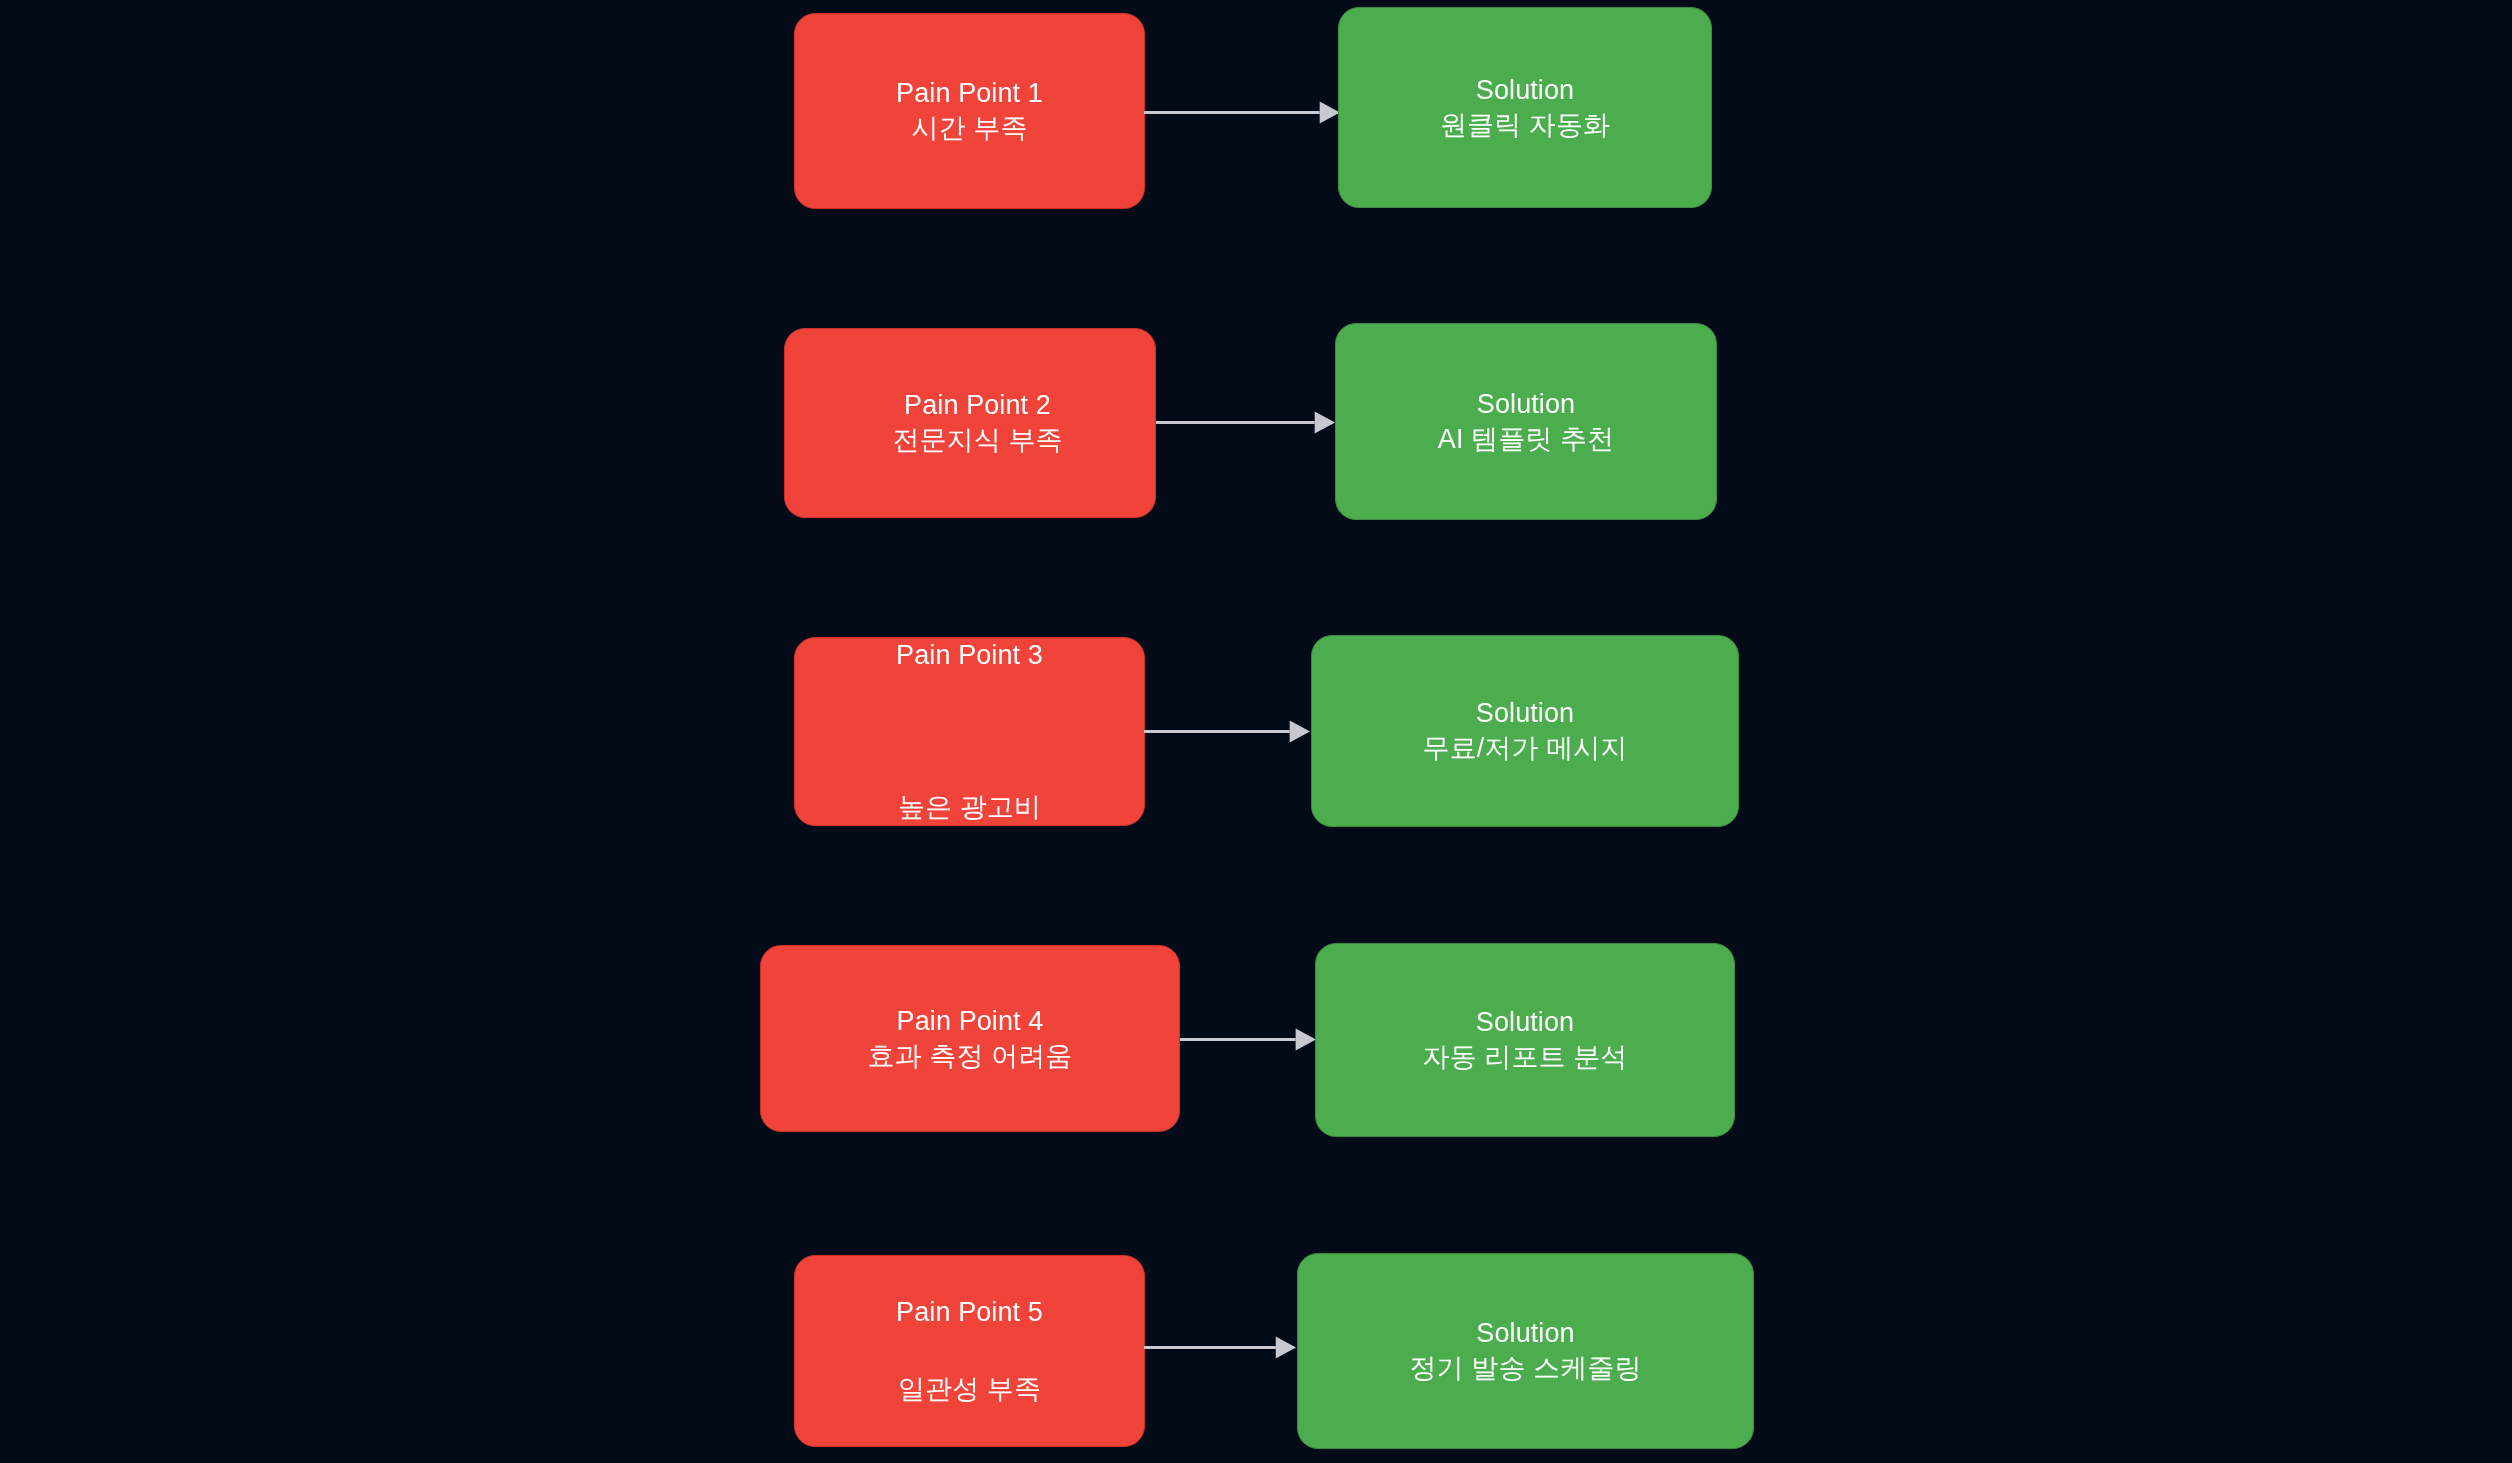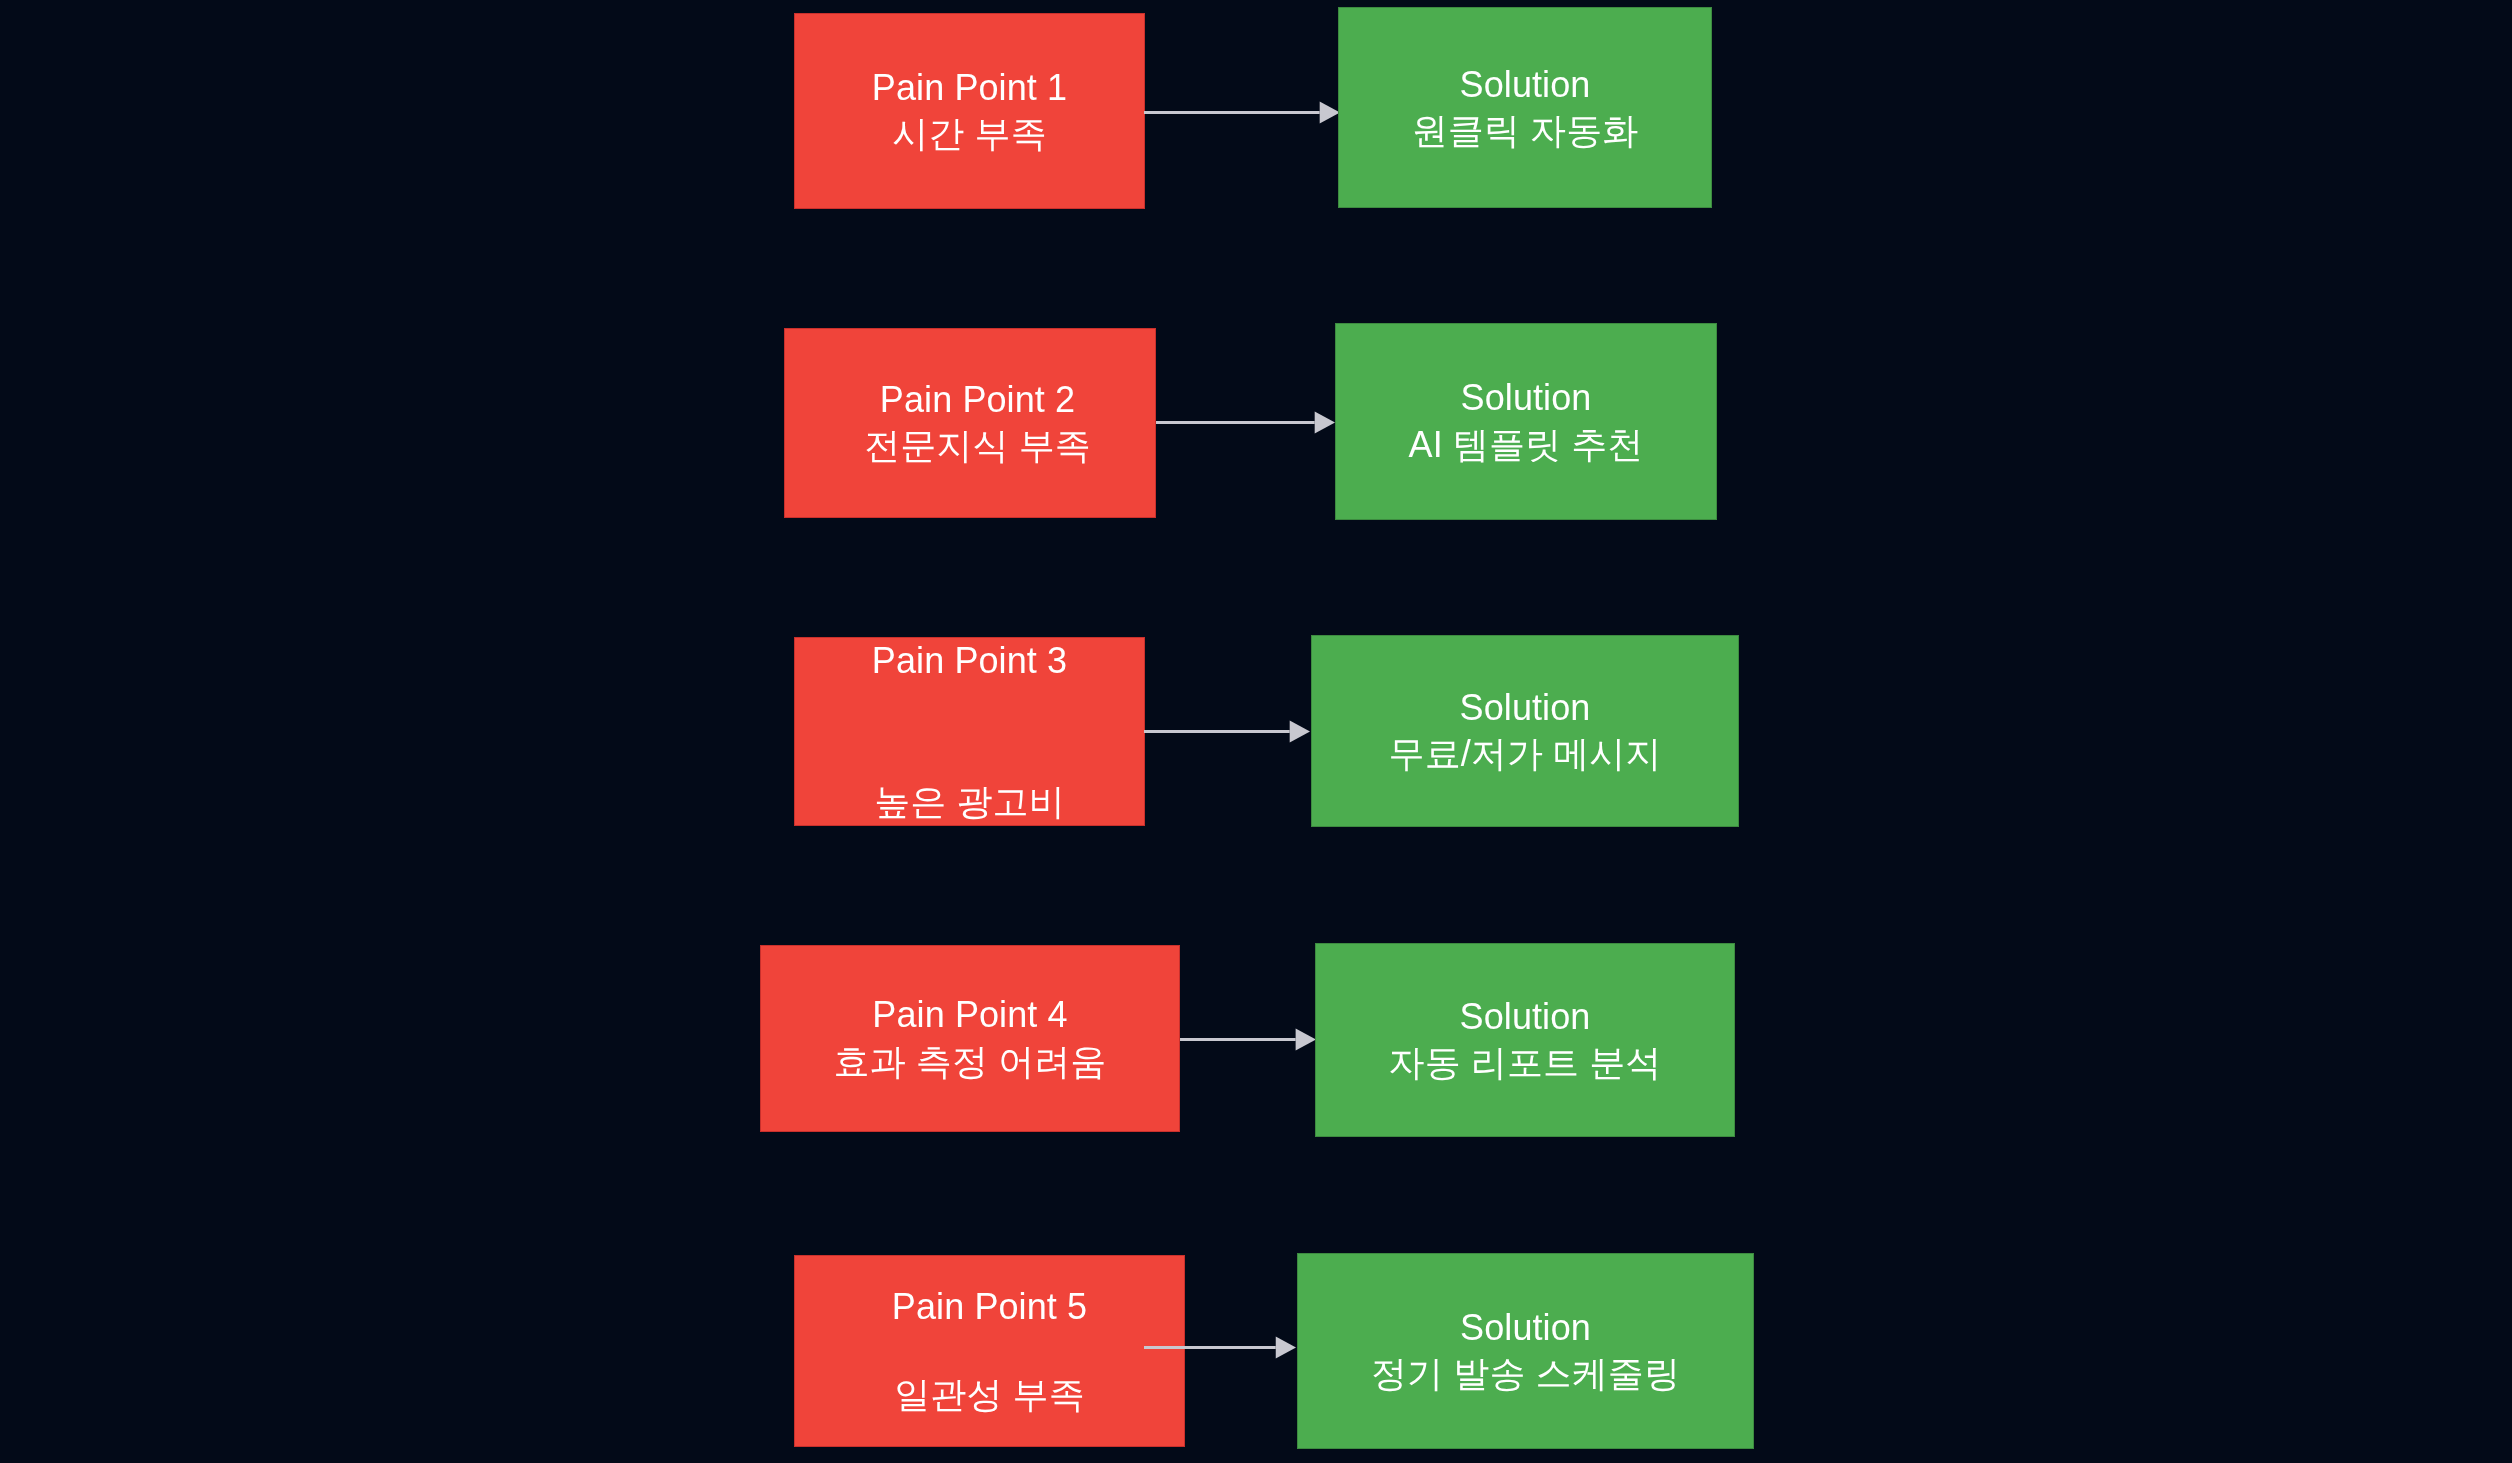--- a/index.html
+++ b/index.html
@@ -31,25 +31,26 @@
   .node {
     position: absolute;
     box-sizing: border-box;
     display: flex;
     flex-direction: column;
     align-items: center;
     justify-content: center;
     color: #ffffff;
     text-align: center;
     line-height: 1.28;
-    font-size: 36px;
+    font-size: 27px;
     font-weight: 400;
     letter-spacing: 0.1px;
     white-space: nowrap;
     user-select: none;
+    border-radius: 21px;
   }
 
   .node .node-title {
     display: block;
   }
   .node .node-sub {
     display: block;
   }
 
   .node-pain {
@@ -138,21 +139,21 @@
         <polygon points="125,8 147,20 125,32" fill="#c8c8d0"></polygon>
       </svg>
     </div>
     <div class="node node-solution" style="left:1315px;top:943px;width:420px;height:194px;">
       <span class="node-title">Solution</span>
       <span class="node-sub">자동 리포트 분석</span>
     </div>
   </div>
 
   <div class="flow-row" style="top:0px;height:222px;">
-    <div class="node node-pain" style="left:794px;top:1255px;width:391px;height:192px;gap:42px;">
+    <div class="node node-pain" style="left:794px;top:1255px;width:351px;height:192px;gap:42px;">
       <span class="node-title">Pain Point 5</span>
       <span class="node-sub">일관성 부족</span>
     </div>
     <div class="edge" style="left:1144px;top:1329px;width:152px;">
       <svg width="152" height="37" viewBox="0 0 165 40">
         <line x1="0" y1="20" x2="143" y2="20" stroke="#c8c8d0" stroke-width="3"></line>
         <polygon points="143,8 165,20 143,32" fill="#c8c8d0"></polygon>
       </svg>
     </div>
     <div class="node node-solution" style="left:1297px;top:1253px;width:457px;height:196px;">

